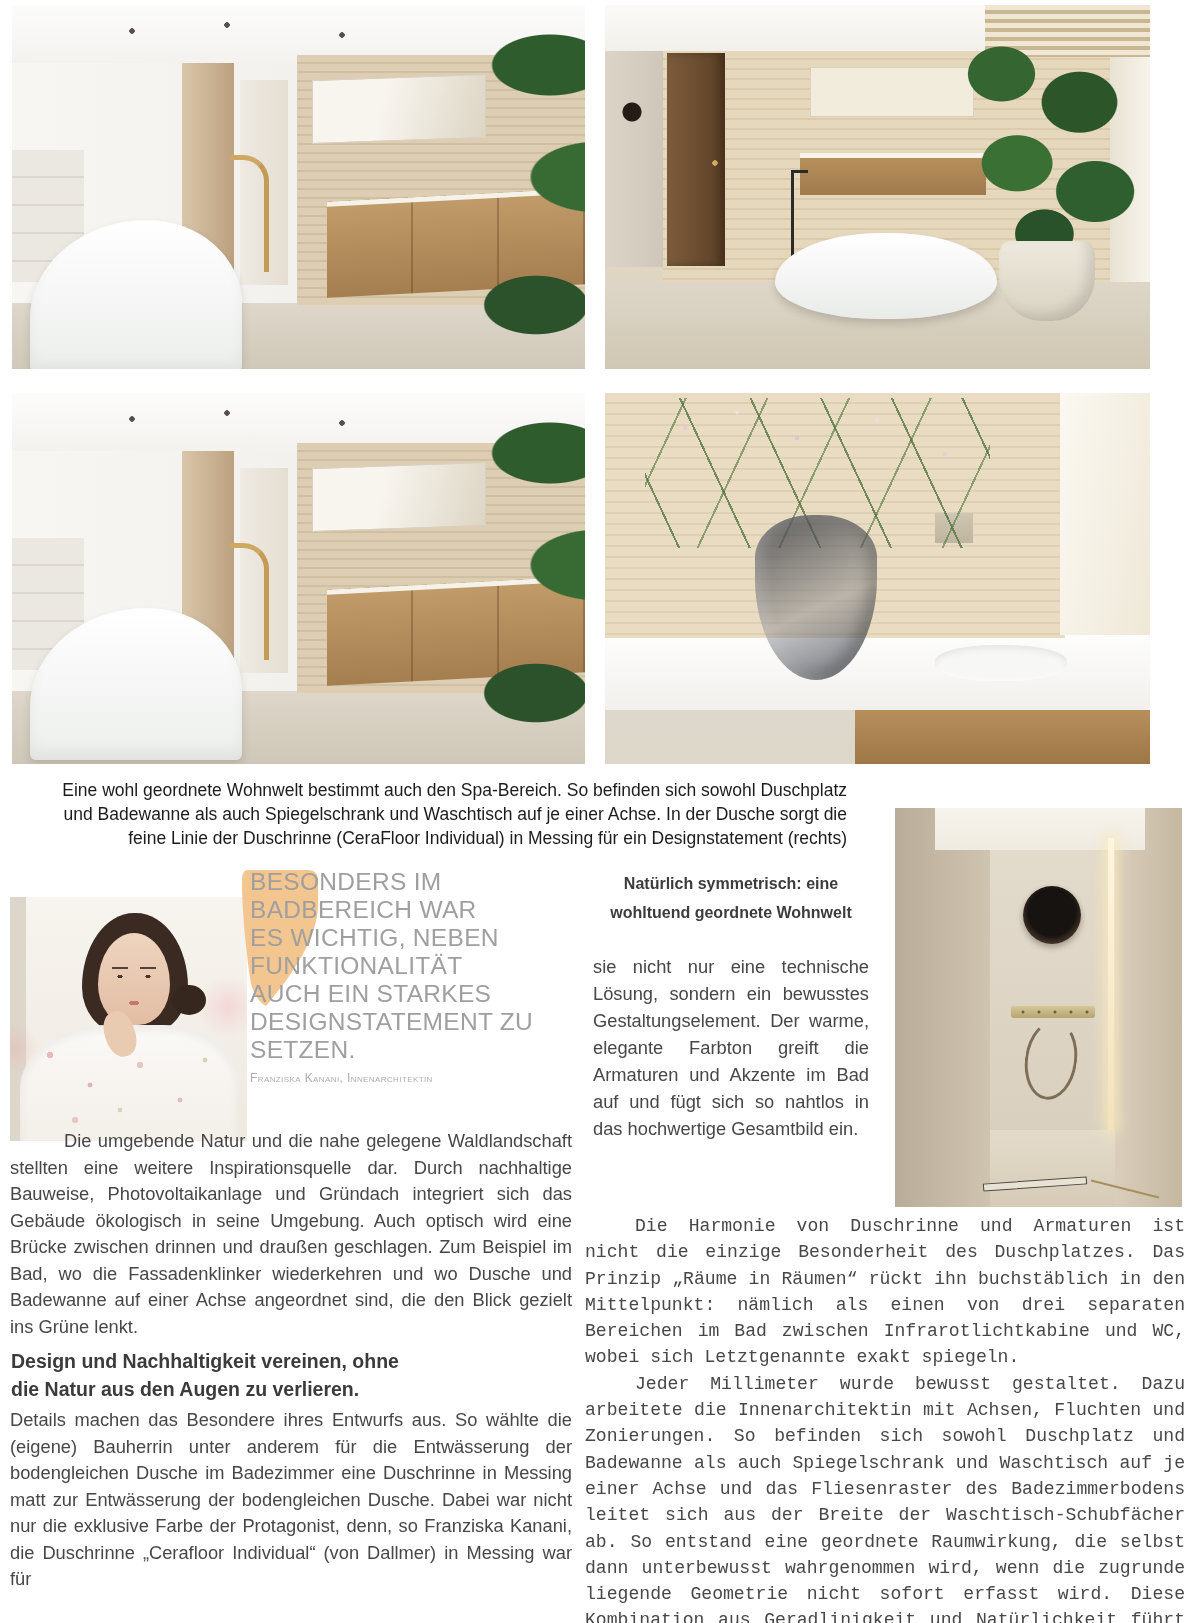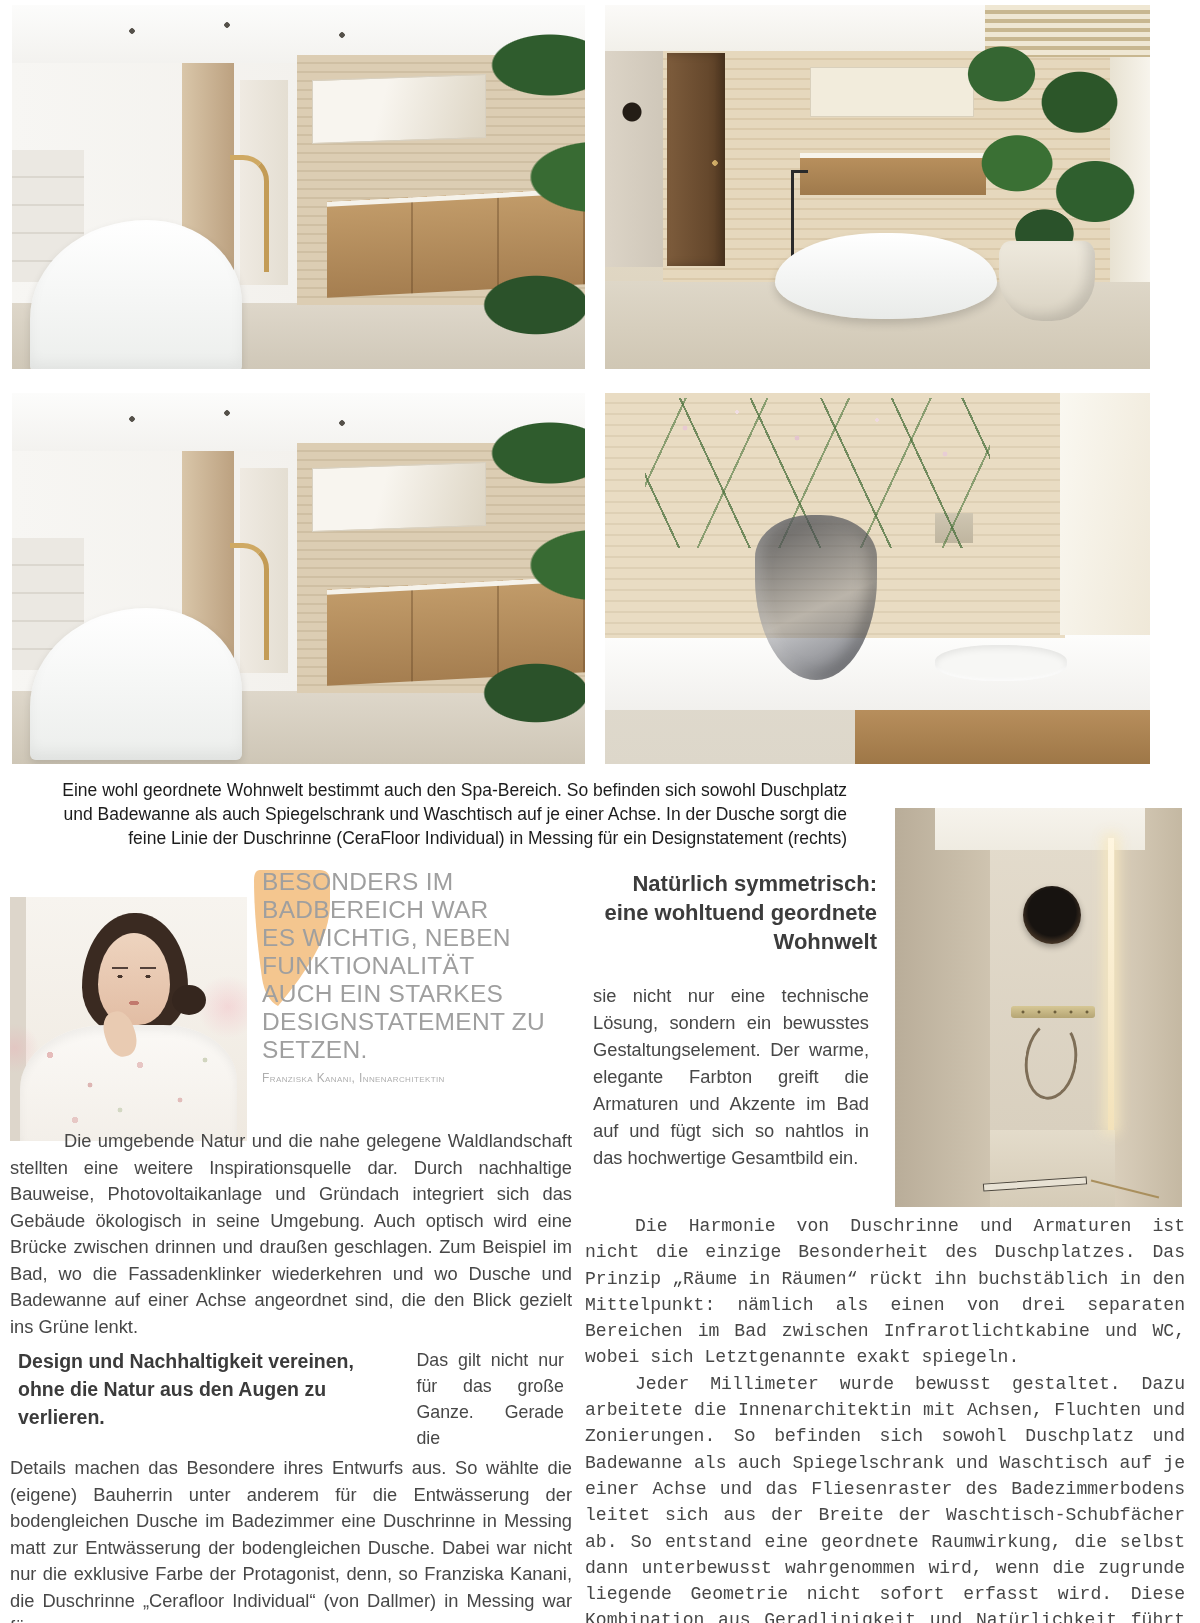--- a/index.html
+++ b/index.html
@@ -162,38 +162,38 @@
       radial-gradient(circle 4px at 185px 35px,rgba(170,180,140,.5) 0 60%,transparent 65%),
       radial-gradient(circle 4px at 100px 85px,rgba(170,185,145,.45) 0 60%,transparent 65%),
       linear-gradient(#fbf9f6,#f3efe9);
     border-radius:40% 34% 0 0 / 55% 48% 0 0;box-shadow:inset 0 6px 10px rgba(0,0,0,.05);}
   .pt-hand{left:95px;top:114px;width:30px;height:46px;background:#e9cbb2;
     border-radius:45%;transform:rotate(-18deg);}
 
   
   .caption{position:absolute;left:55px;top:778px;width:792px;text-align:right;
     font-size:17.5px;line-height:24px;color:#1c1c1c;}
-  .quote-block{position:absolute;left:262px;top:868px;width:332px;}
+  .quote-block{position:absolute;left:250px;top:868px;width:332px;}
   .quote-mark{position:absolute;left:-14px;top:2px;z-index:0;}
   .quote-text{position:relative;z-index:1;font-size:24.5px;line-height:28px;color:#9f9f9f;
     letter-spacing:.3px;white-space:pre-line;}
   .quote-attr{position:relative;z-index:1;margin-top:7px;font-variant:small-caps;
     font-size:12px;color:#aeaeae;letter-spacing:.4px;}
 
   .left-col{position:absolute;left:10px;top:1128px;width:562px;
     font-size:18.3px;line-height:26.5px;text-align:justify;color:#474747;}
   .left-col p{margin:0;}
   .p-indent{text-indent:54px;}
-  .subhead-row{display:flex;gap:14px;margin:7px 8px 4px;}
+  .subhead-row{display:flex;gap:14px;margin:7px 1px 4px;}
   .subhead{width:396px;font-size:19.5px;line-height:28px;font-weight:700;color:#3b3b3b;
     text-align:left;}
   .subhead-side{width:152px;font-size:17.8px;line-height:26px;text-align:justify;}
 
   .right-col-top{position:absolute;left:585px;top:869px;width:292px;}
-  .rc-heading{font-size:22px;line-height:29px;font-weight:700;color:#3c3c3c;text-align:right;margin:0;}
+  .rc-heading{font-size:16px;line-height:29px;font-weight:700;color:#3c3c3c;text-align:center;margin:0;}
   .rc-p1{margin:26px 8px 0;font-size:18.3px;line-height:27px;text-align:justify;color:#474747;}
   .right-col-bottom{position:absolute;left:585px;top:1213px;width:600px;
     font-size:18.1px;line-height:26.3px;text-align:justify;color:#474747;font-family:Liberation Mono, monospace;}
   .right-col-bottom p{margin:0;text-indent:50px;}
   .rc-p3{position:relative;}
   .endmark{position:absolute;right:0;bottom:-2px;}
 </style>
 </head>
 <body>
 
@@ -268,21 +268,20 @@
 
   <div class="right-col-top">
     <h2 class="rc-heading">Natürlich symmetrisch: eine wohltuend geordnete Wohnwelt</h2>
     <p class="rc-p1">sie nicht nur eine technische Lösung, sondern ein bewusstes Gestaltungselement. Der warme, elegante Farbton greift die Armaturen und Akzente im Bad auf und fügt sich so nahtlos in das hochwertige Gesamtbild ein.</p>
   </div>
 
   <div class="left-col">
     <p class="p-indent">Die umgebende Natur und die nahe gelegene Waldlandschaft stellten eine weitere Inspirationsquelle dar. Durch nachhaltige Bauweise, Photovoltaikanlage und Gründach integriert sich das Gebäude ökologisch in seine Umgebung. Auch optisch wird eine Brücke zwischen drinnen und draußen geschlagen. Zum Beispiel im Bad, wo die Fassadenklinker wiederkehren und wo Dusche und Badewanne auf einer Achse angeordnet sind, die den Blick gezielt ins Grüne lenkt.</p>
     <div class="subhead-row">
       <div class="subhead">Design und Nachhaltigkeit vereinen, ohne die Natur aus den Augen zu verlieren.</div>
-      <div class="subhead-side">Das gilt nicht nur für das große Ganze. Gerade die</div>
     </div>
     <p>Details machen das Besondere ihres Entwurfs aus. So wählte die (eigene) Bauherrin unter anderem für die Entwässerung der bodengleichen Dusche im Badezimmer eine Duschrinne in Messing matt zur Entwässerung der bodengleichen Dusche. Dabei war nicht nur die exklusive Farbe der Protagonist, denn, so Franziska Kanani, die Duschrinne „Cerafloor Individual“ (von Dallmer) in Messing war für</p>
   </div>
 
   <div class="right-col-bottom">
     <p>Die Harmonie von Duschrinne und Armaturen ist nicht die einzige Besonderheit des Duschplatzes. Das Prinzip „Räume in Räumen“ rückt ihn buchstäblich in den Mittelpunkt: nämlich als einen von drei separaten Bereichen im Bad zwischen Infrarotlichtkabine und WC, wobei sich Letztgenannte exakt spiegeln.</p>
     <p class="rc-p3"><span>Jeder Millimeter wurde bewusst gestaltet. Dazu arbeitete die Innenarchitektin mit Achsen, Fluchten und Zonierungen. So befinden sich sowohl Duschplatz und Badewanne als auch Spiegelschrank und Waschtisch auf je einer Achse und das Fliesenraster des Badezimmerbodens leitet sich aus der Breite der Waschtisch-Schubfächer ab. So entstand eine geordnete Raumwirkung, die selbst dann unterbewusst wahrgenommen wird, wenn die zugrunde liegende Geometrie nicht sofort erfasst wird. Diese Kombination aus Geradlinigkeit und Natürlichkeit führt zu der perfekten Mischung aus Minimalismus und Wohnlichkeit für ein Zuhause zum Wohlfühlen.</span>
       <span class="endmark">
         <svg width="36" height="25" viewBox="0 0 36 25" aria-hidden="true">
           <path d="M12 5 L4 12.5 L12 20" fill="none" stroke="#4a4a4a" stroke-width="2.6" stroke-linecap="round" stroke-linejoin="round"></path>

